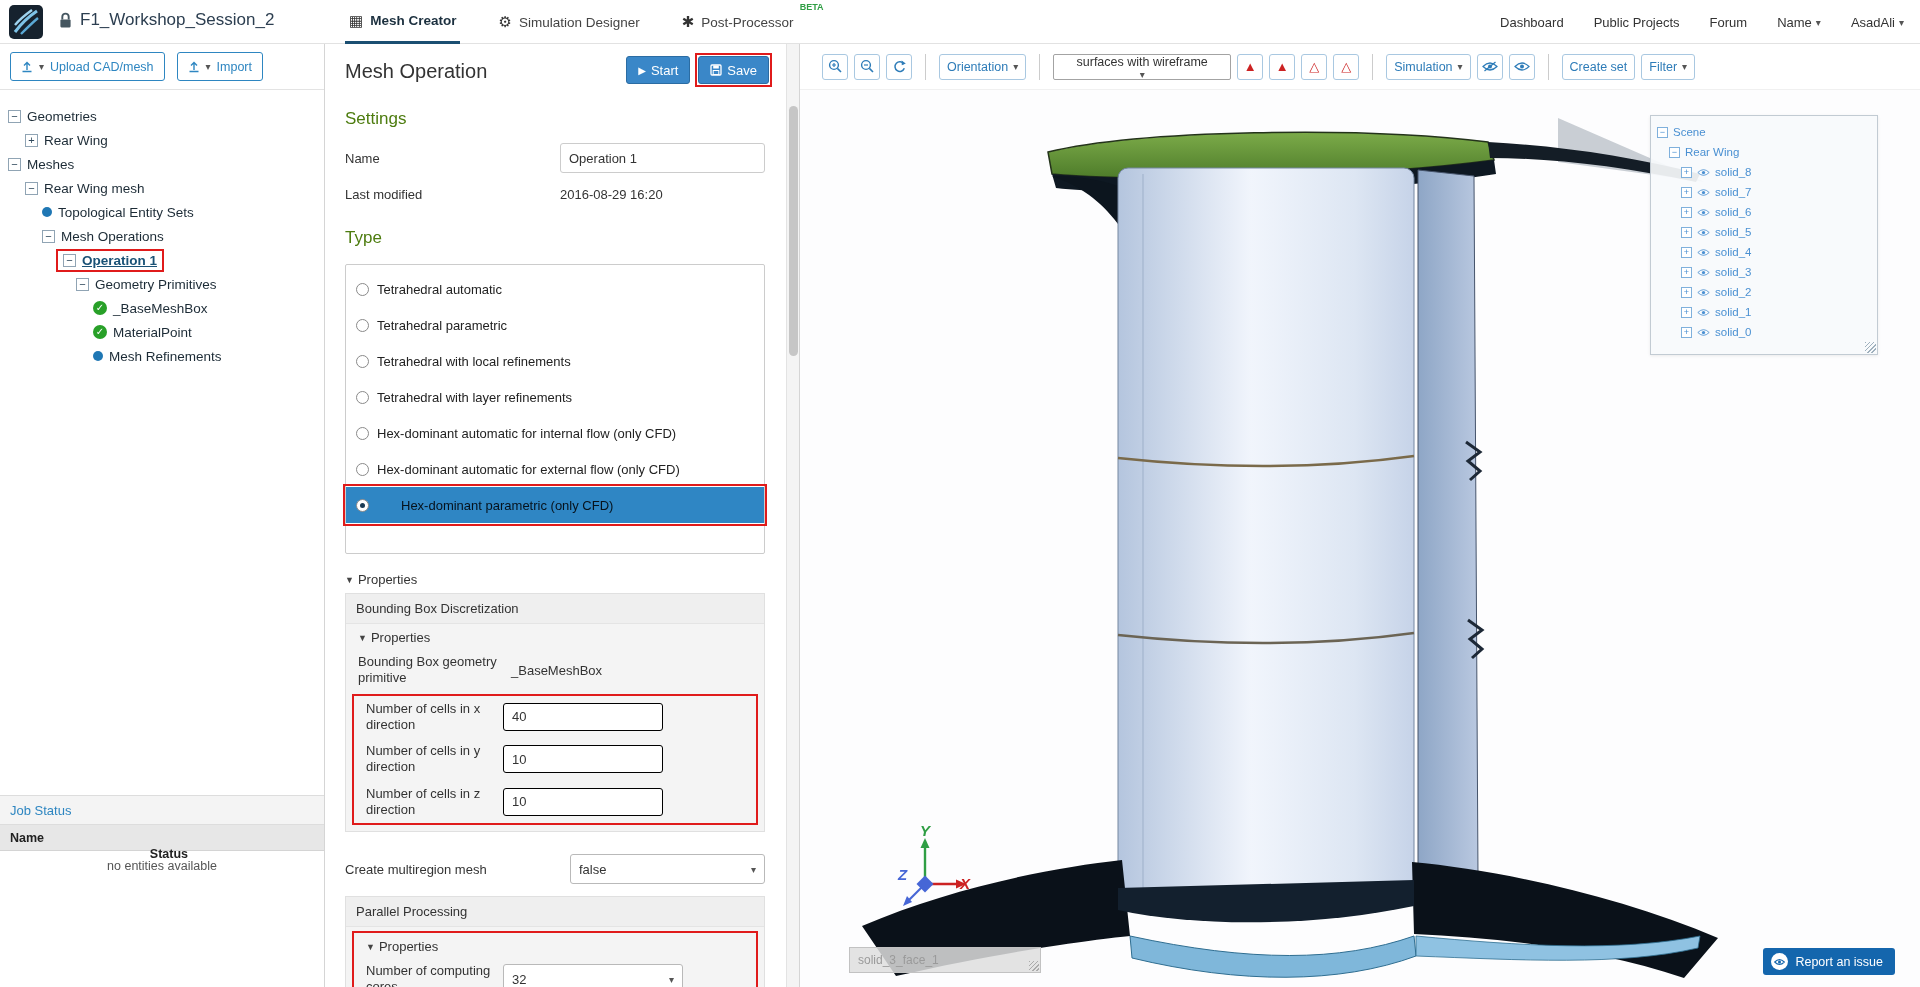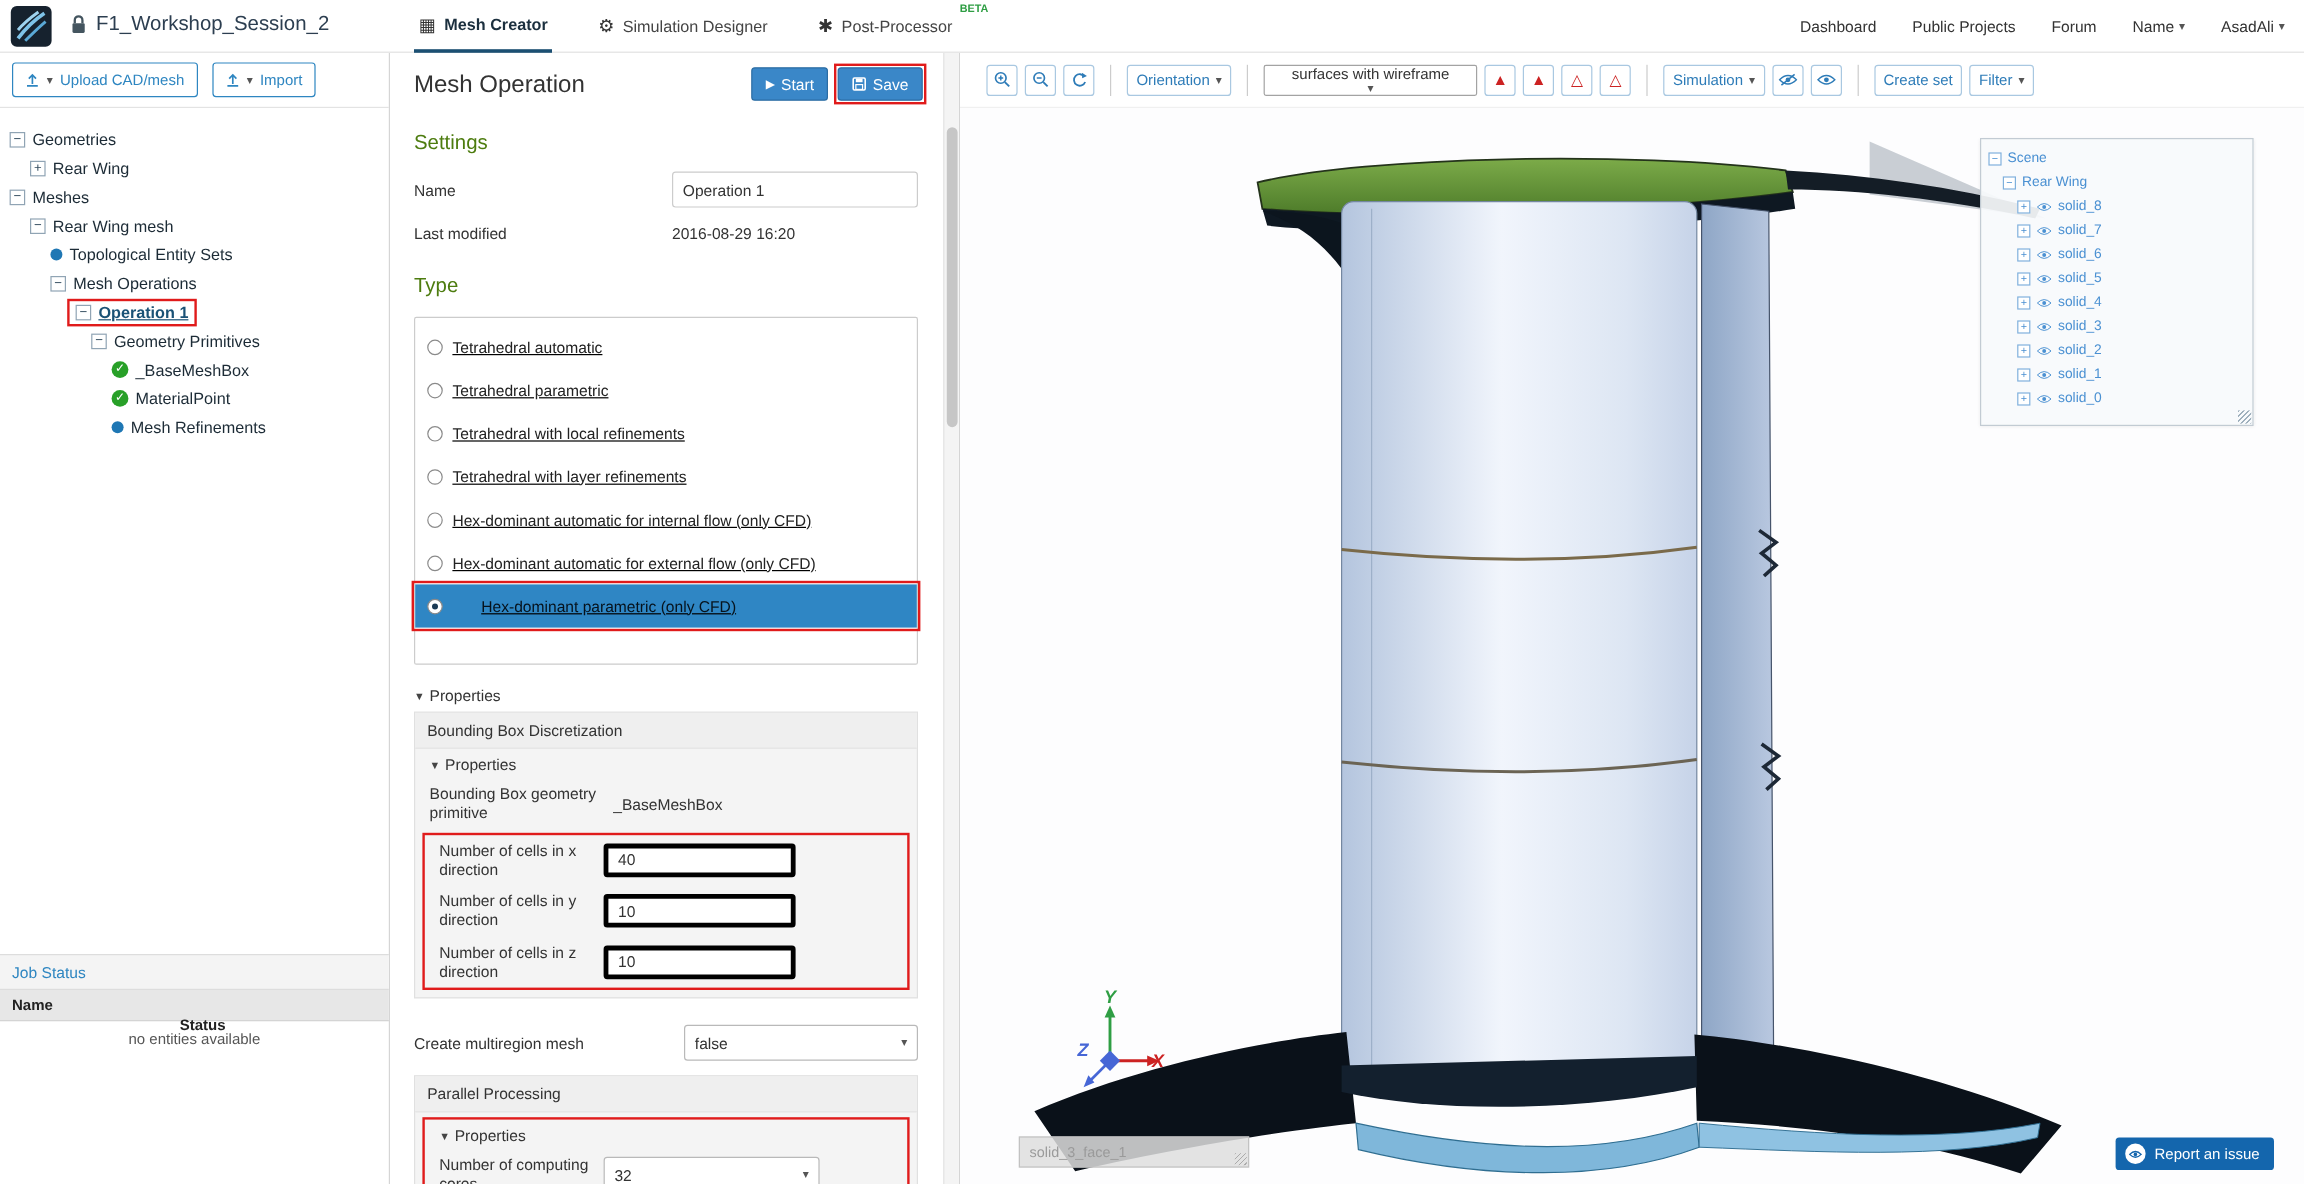--- a/index.html
+++ b/index.html
@@ -40,34 +40,34 @@
   .panel { position:absolute; left:325px; top:44px; width:475px; height:943px; background:#fff; border-right:1px solid #d5d5d5; overflow:hidden; }
   .panel-inner { padding:0 34px 0 20px; }
   .panel-title { font-size:20px; color:#333; padding-top:16px; }
   .panel-actions { position:absolute; right:30px; top:12px; display:flex; gap:8px; align-items:center; }
   .btn-blue { display:inline-flex; align-items:center; gap:5px; height:28px; padding:0 11px; background:#3a87c8; border:1px solid #2b6ca3; border-radius:3px; color:#fff; font-size:13px; cursor:pointer; }
   h2.sect { font-size:17px; font-weight:normal; color:#4d7c0f; margin-top:26px; }
   .frow { display:flex; align-items:center; margin-top:14px; }
   .frow .lbl { font-size:13px; color:#333; flex:1; }
   .tinput { width:205px; height:30px; border:1px solid #ccc; border-radius:3px; font-size:13px; padding:0 8px; color:#333; font-family:inherit; }
   .plain-val { width:205px; font-size:13px; color:#333; }
-  .typebox { margin-top:16px; border:1px solid #ccc; border-radius:2px; padding:6px 0 30px 0;text-decoration:underline; }
+  .typebox { margin-top:16px; border:1px solid #ccc; border-radius:2px; padding:6px 0 30px 0; }
   .opt { display:flex; align-items:center; gap:8px; height:36px; padding-left:10px; font-size:13px; color:#222; cursor:pointer; }
   .radio { width:13px; height:13px; border:1px solid #8a8a8a; border-radius:50%; background:#fff; flex:none; position:relative; }
   .opt.selected { background:#2f86c4; color:#06121c;gap:32px; }
   .opt.selected .radio::after { content:""; position:absolute; left:3px; top:3px; width:5px; height:5px; border-radius:50%; background:#1a3a54; }
   .collapser { display:flex; align-items:center; gap:4px; font-size:13px; color:#333; margin-top:18px; }
   .tri { font-size:9px; color:#444; }
   .greybox { margin-top:6px; background:#f4f4f4; border:1px solid #e0e0e0; }
   .greybox .boxhead { padding:7px 10px; font-size:13px; color:#333; background:#efefef; border-bottom:1px solid #e4e4e4; }
   .greybox .inprops { display:flex; align-items:center; gap:4px; font-size:13px; color:#333; padding:6px 0 4px 12px; }
   .prow { display:flex; align-items:center; padding:5px 12px 5px 12px; }
   .prow .plbl { flex:1; font-size:13px; color:#333; max-width:195px; line-height:1.25; }
   .prow .pval { width:245px; font-size:13px; color:#333; padding-left:4px; }
-  .sinput { width:160px; height:28px; border:4px solid #000000; border-radius:3px; font-size:13px; padding:0 8px; color:#333; background:#fff; font-family:inherit; }
+  .sinput { width:160px; height:28px; border:1px solid #000000; border-radius:3px; font-size:13px; padding:0 8px; color:#333; background:#fff; font-family:inherit; }
   .cellwrap { border:2px solid #e01b1b; margin:2px 6px 6px 6px; }
   .selectbox { width:195px; height:30px; border:1px solid #b9b9b9; border-radius:3px; background:#fff; display:flex; align-items:center; font-size:13px; color:#333; padding:0 8px; justify-content:space-between; cursor:pointer; }
   .coreswrap { border:2px solid #e01b1b; margin:4px 6px 2px 6px; padding-bottom:6px; }
   .vscroll { position:absolute; right:0; top:0; width:13px; height:943px; background:#f4f4f4; border-left:1px solid #e3e3e3; }
   .vthumb { position:absolute; left:2px; top:62px; width:9px; height:250px; background:#c6c6c6; border-radius:5px; }
 
   
   .vtoolbar { position:absolute; left:800px; top:44px; width:1120px; height:46px; background:#fff; display:flex; align-items:center; gap:6px; padding-left:22px; border-bottom:1px solid #f0f0f0; }
   .vsep { width:1px; height:26px; background:#ccc; margin:0 7px; }
   .tbtn { height:26px; min-width:26px; border:1px solid #a9c8e1; border-radius:3px; background:#fff; color:#2e7cb8; display:inline-flex; align-items:center; justify-content:center; gap:5px; font-size:12.5px; padding:0 7px; cursor:pointer; }

